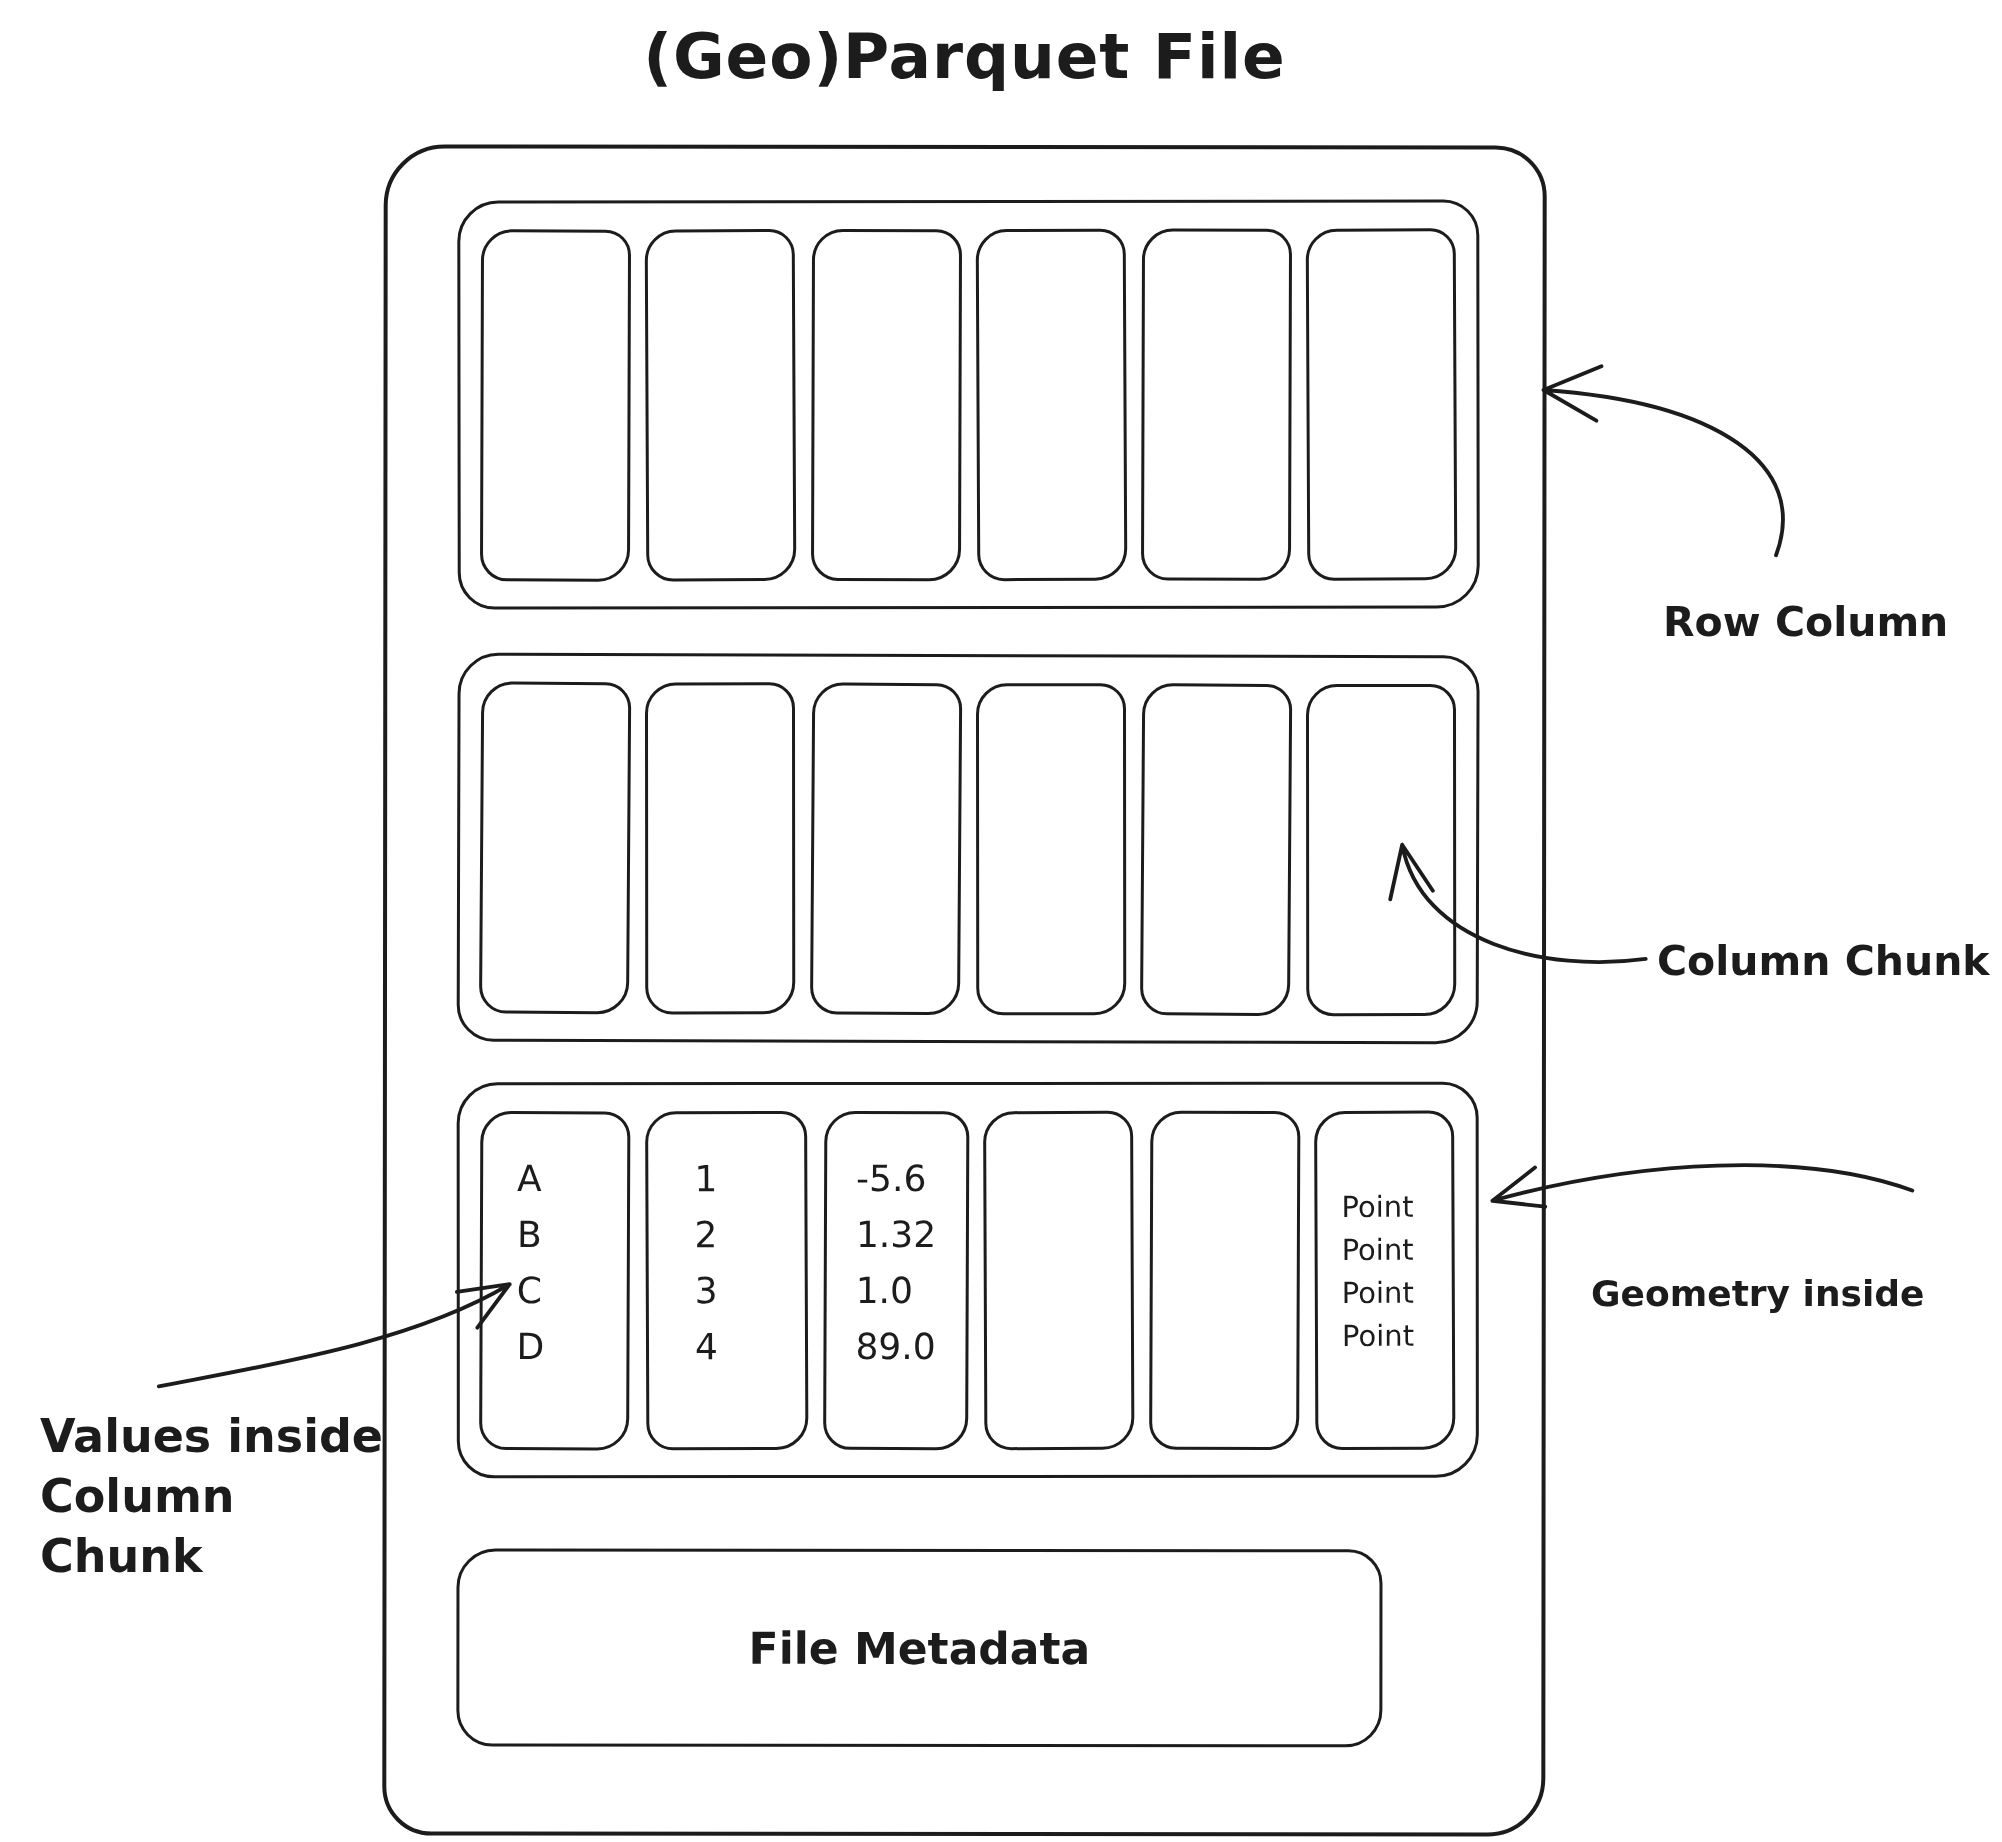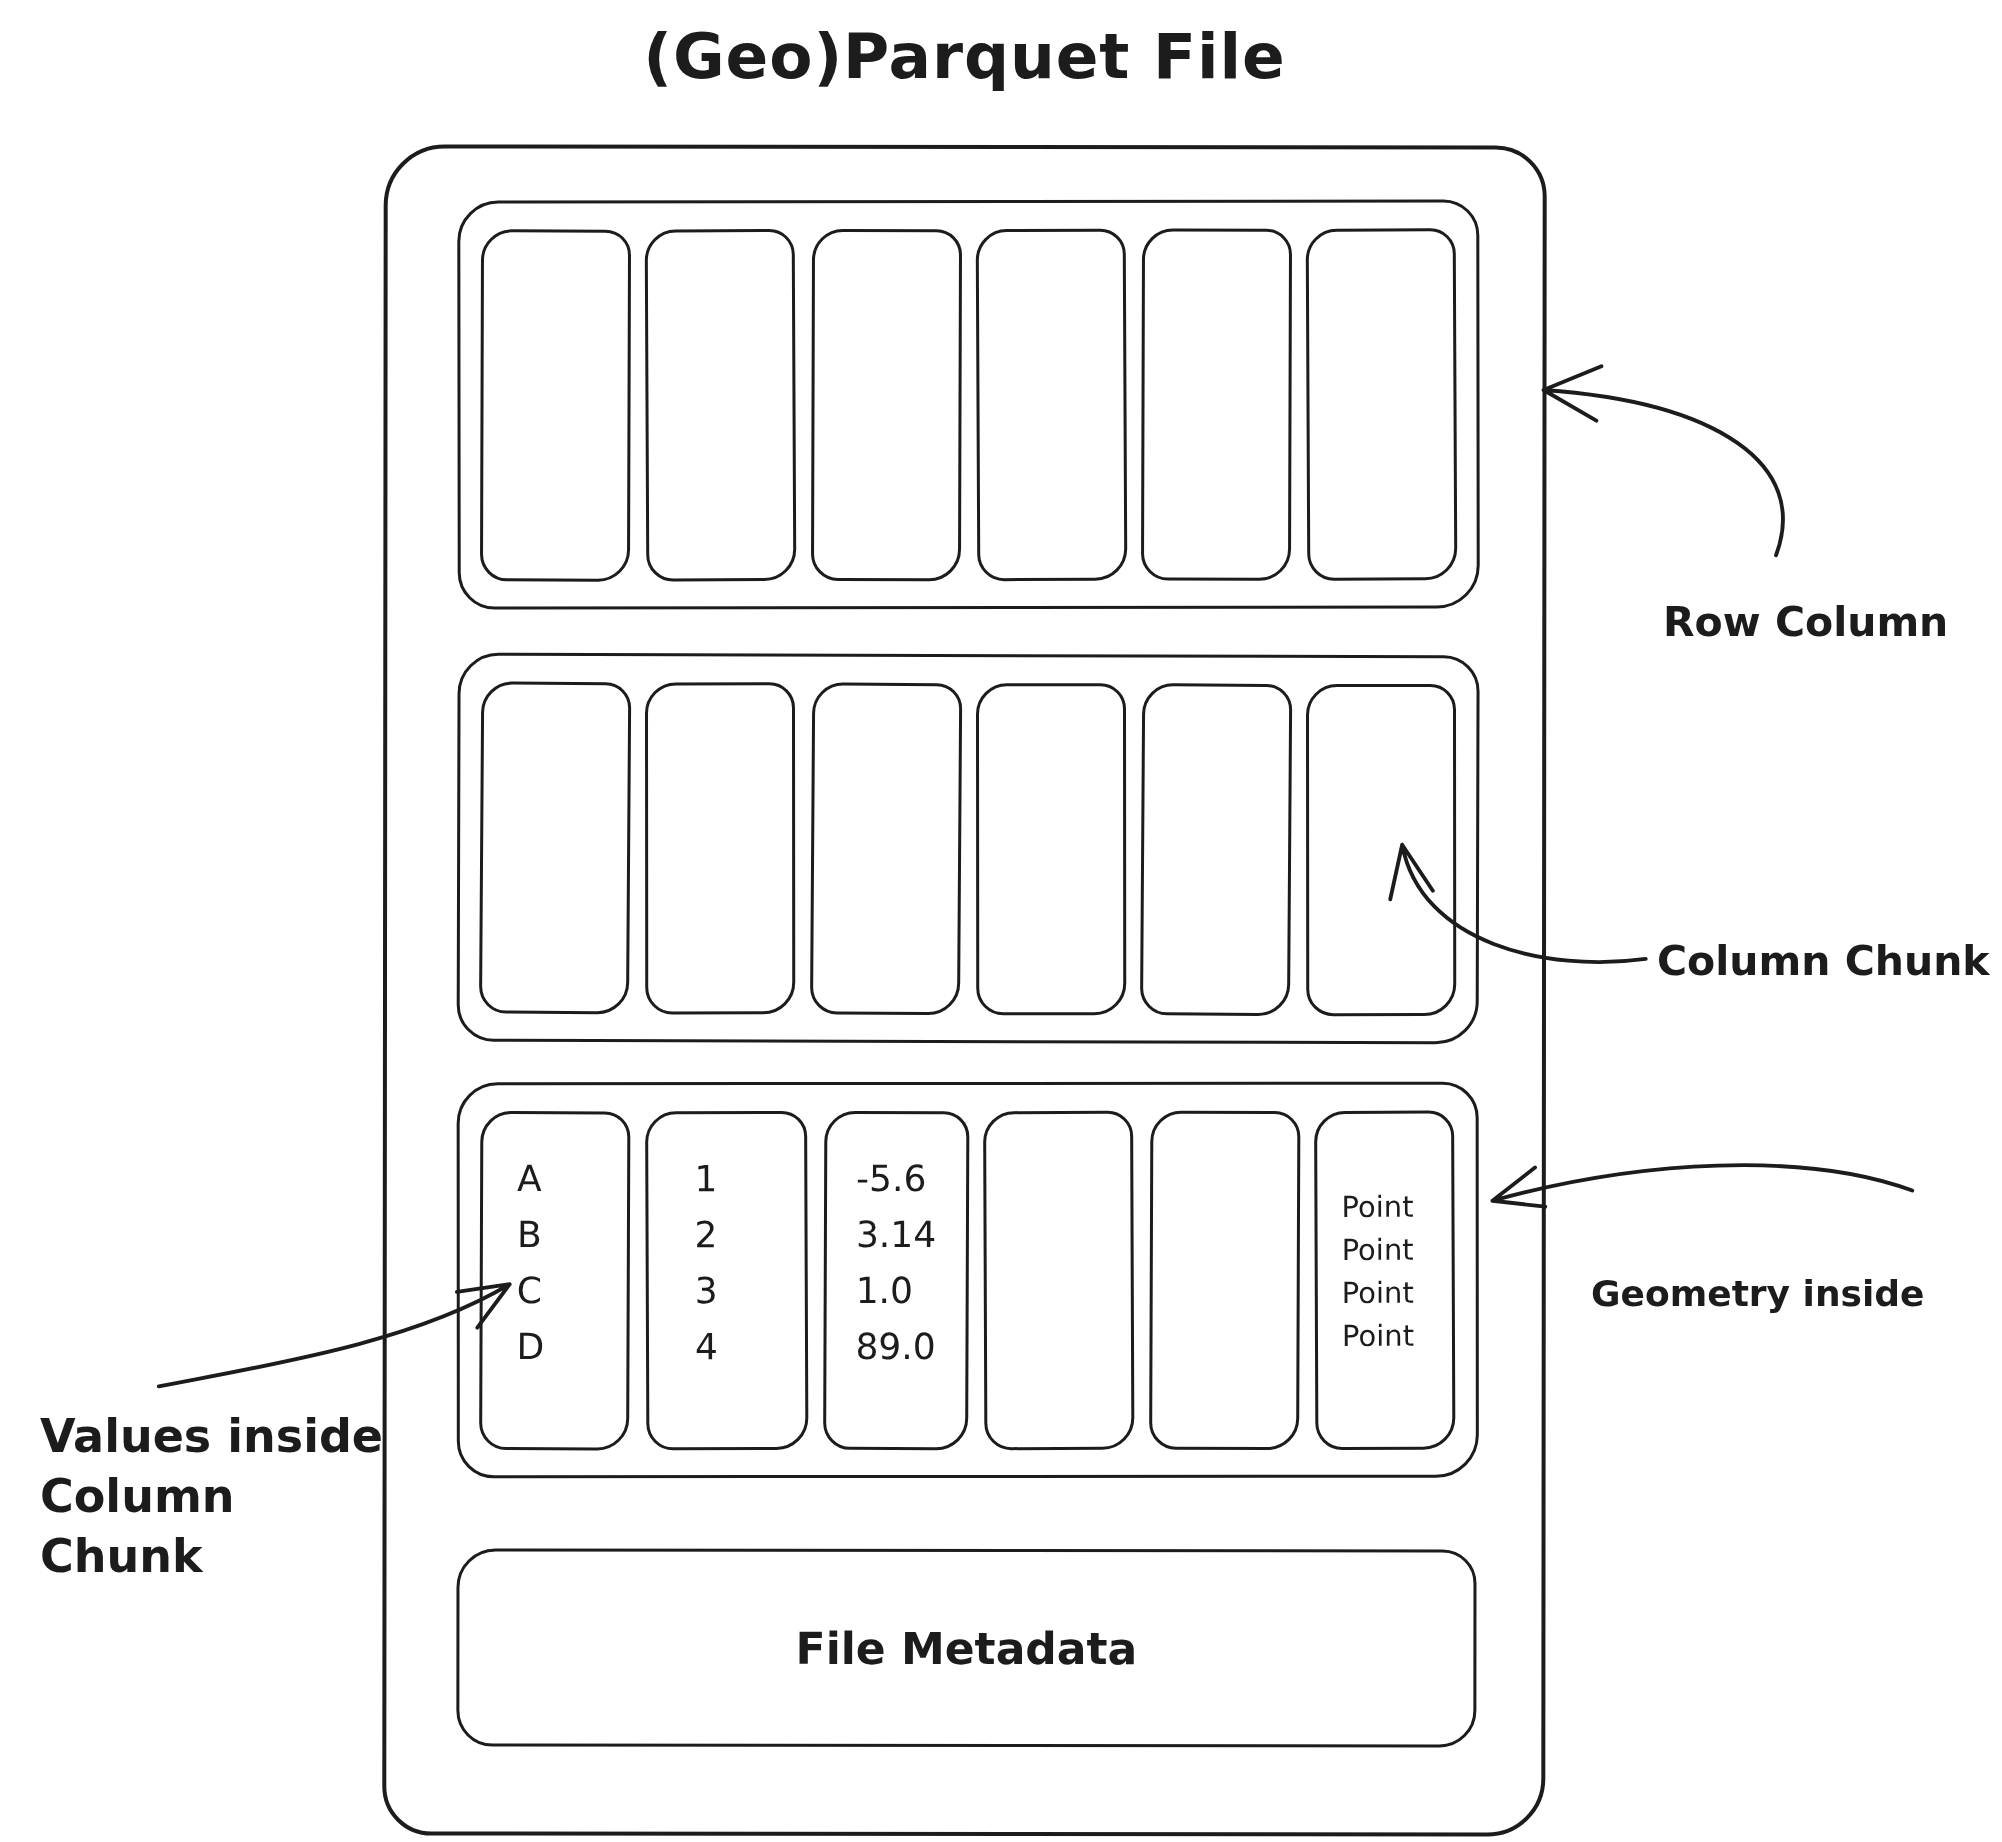--- a/index.html
+++ b/index.html
@@ -61,21 +61,21 @@
   }
   .rg3 .chunk.c2 { padding-left: 46px; }
   .rg3 .chunk.c3 { padding-left: 29px; }
   .rg3 .chunk.points {
     font-size: 29px;
     line-height: 43px;
     padding: 72px 0 0 24px;
   }
   .metadata-box {
     position: absolute;
-    left: 70px; top: 1400px; width: 1020px; height: 198px;
+    left: 70px; top: 1400px; width: 926px; height: 198px;
     border: 3.8px solid var(--ink);
     border-radius: 39px 34px 37px 36px;
     display: flex;
     align-items: center;
     justify-content: center;
     font-size: 44px;
     font-weight: 600;
   }
   .ann {
     position: absolute;
@@ -135,21 +135,21 @@
           <div>D</div>
         </div>
       <div class="chunk c2">
           <div>1</div>
           <div>2</div>
           <div>3</div>
           <div>4</div>
         </div>
       <div class="chunk c3">
           <div>-5.6</div>
-          <div>3.14</div>
+          <div>1.32</div>
           <div>1.0</div>
           <div>89.0</div>
         </div>
       <div class="chunk"></div>
       <div class="chunk"></div>
       <div class="chunk points">
           <div>Point</div>
           <div>Point</div>
           <div>Point</div>
           <div>Point</div>

